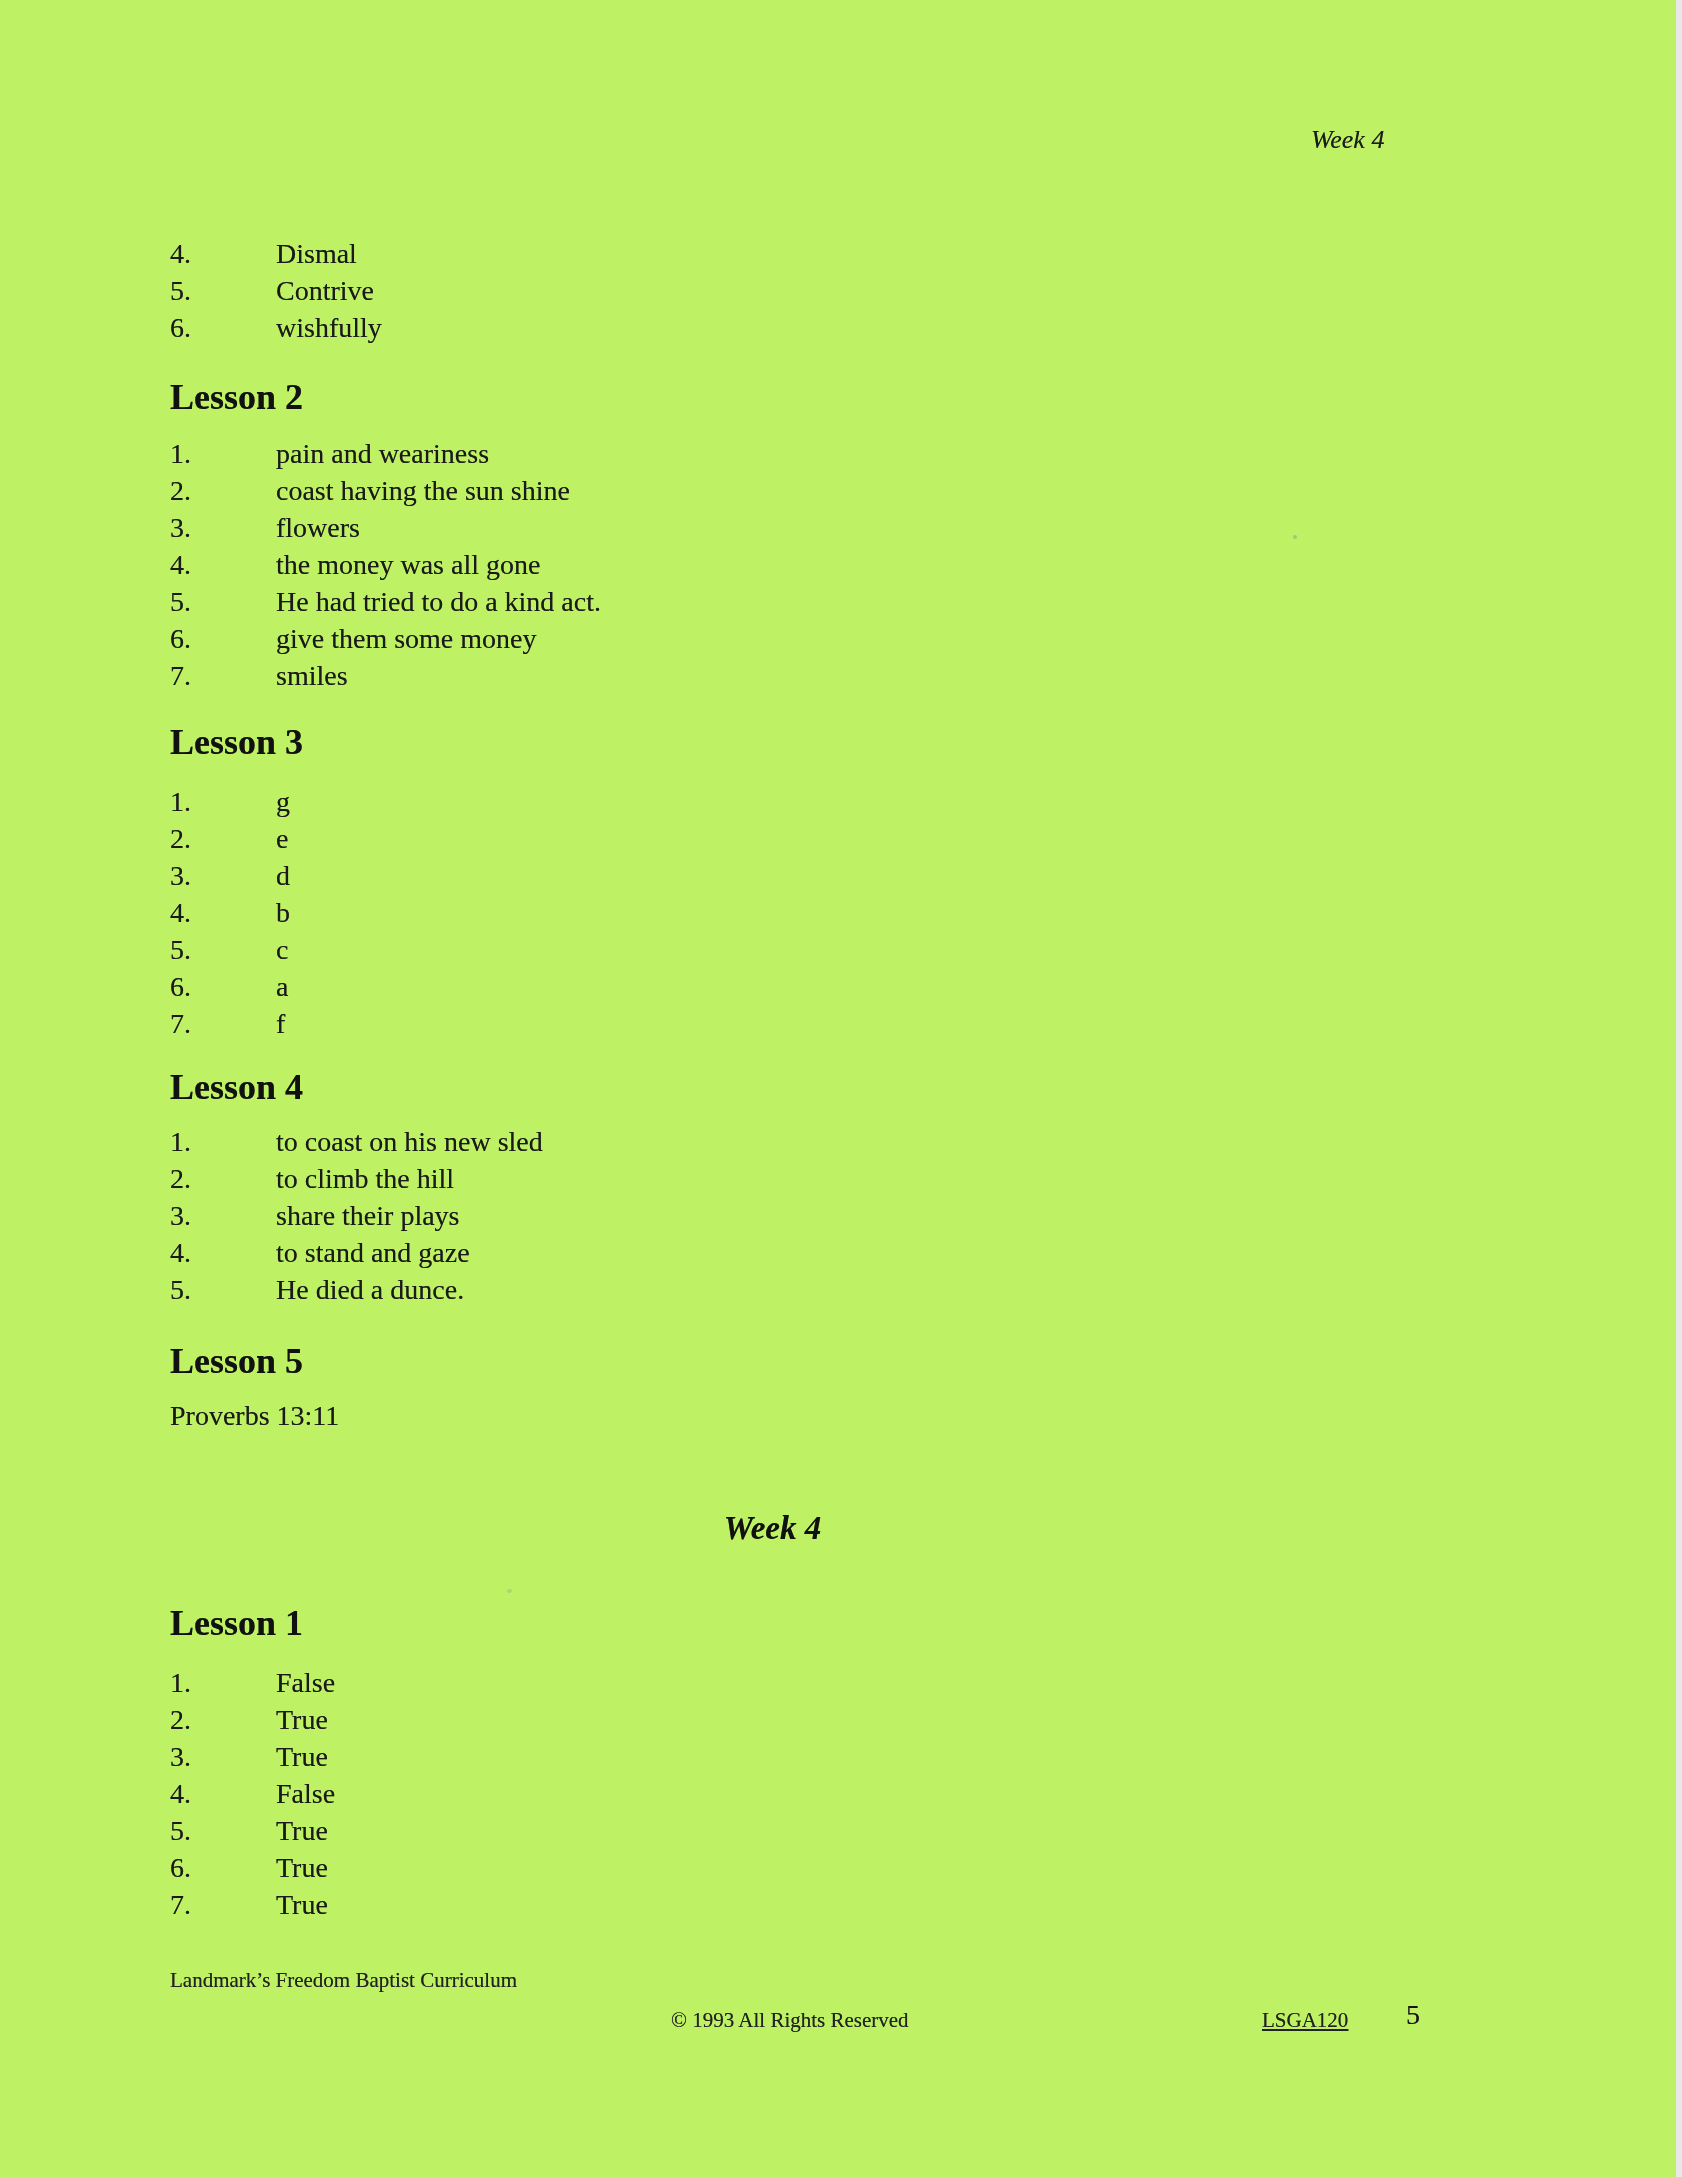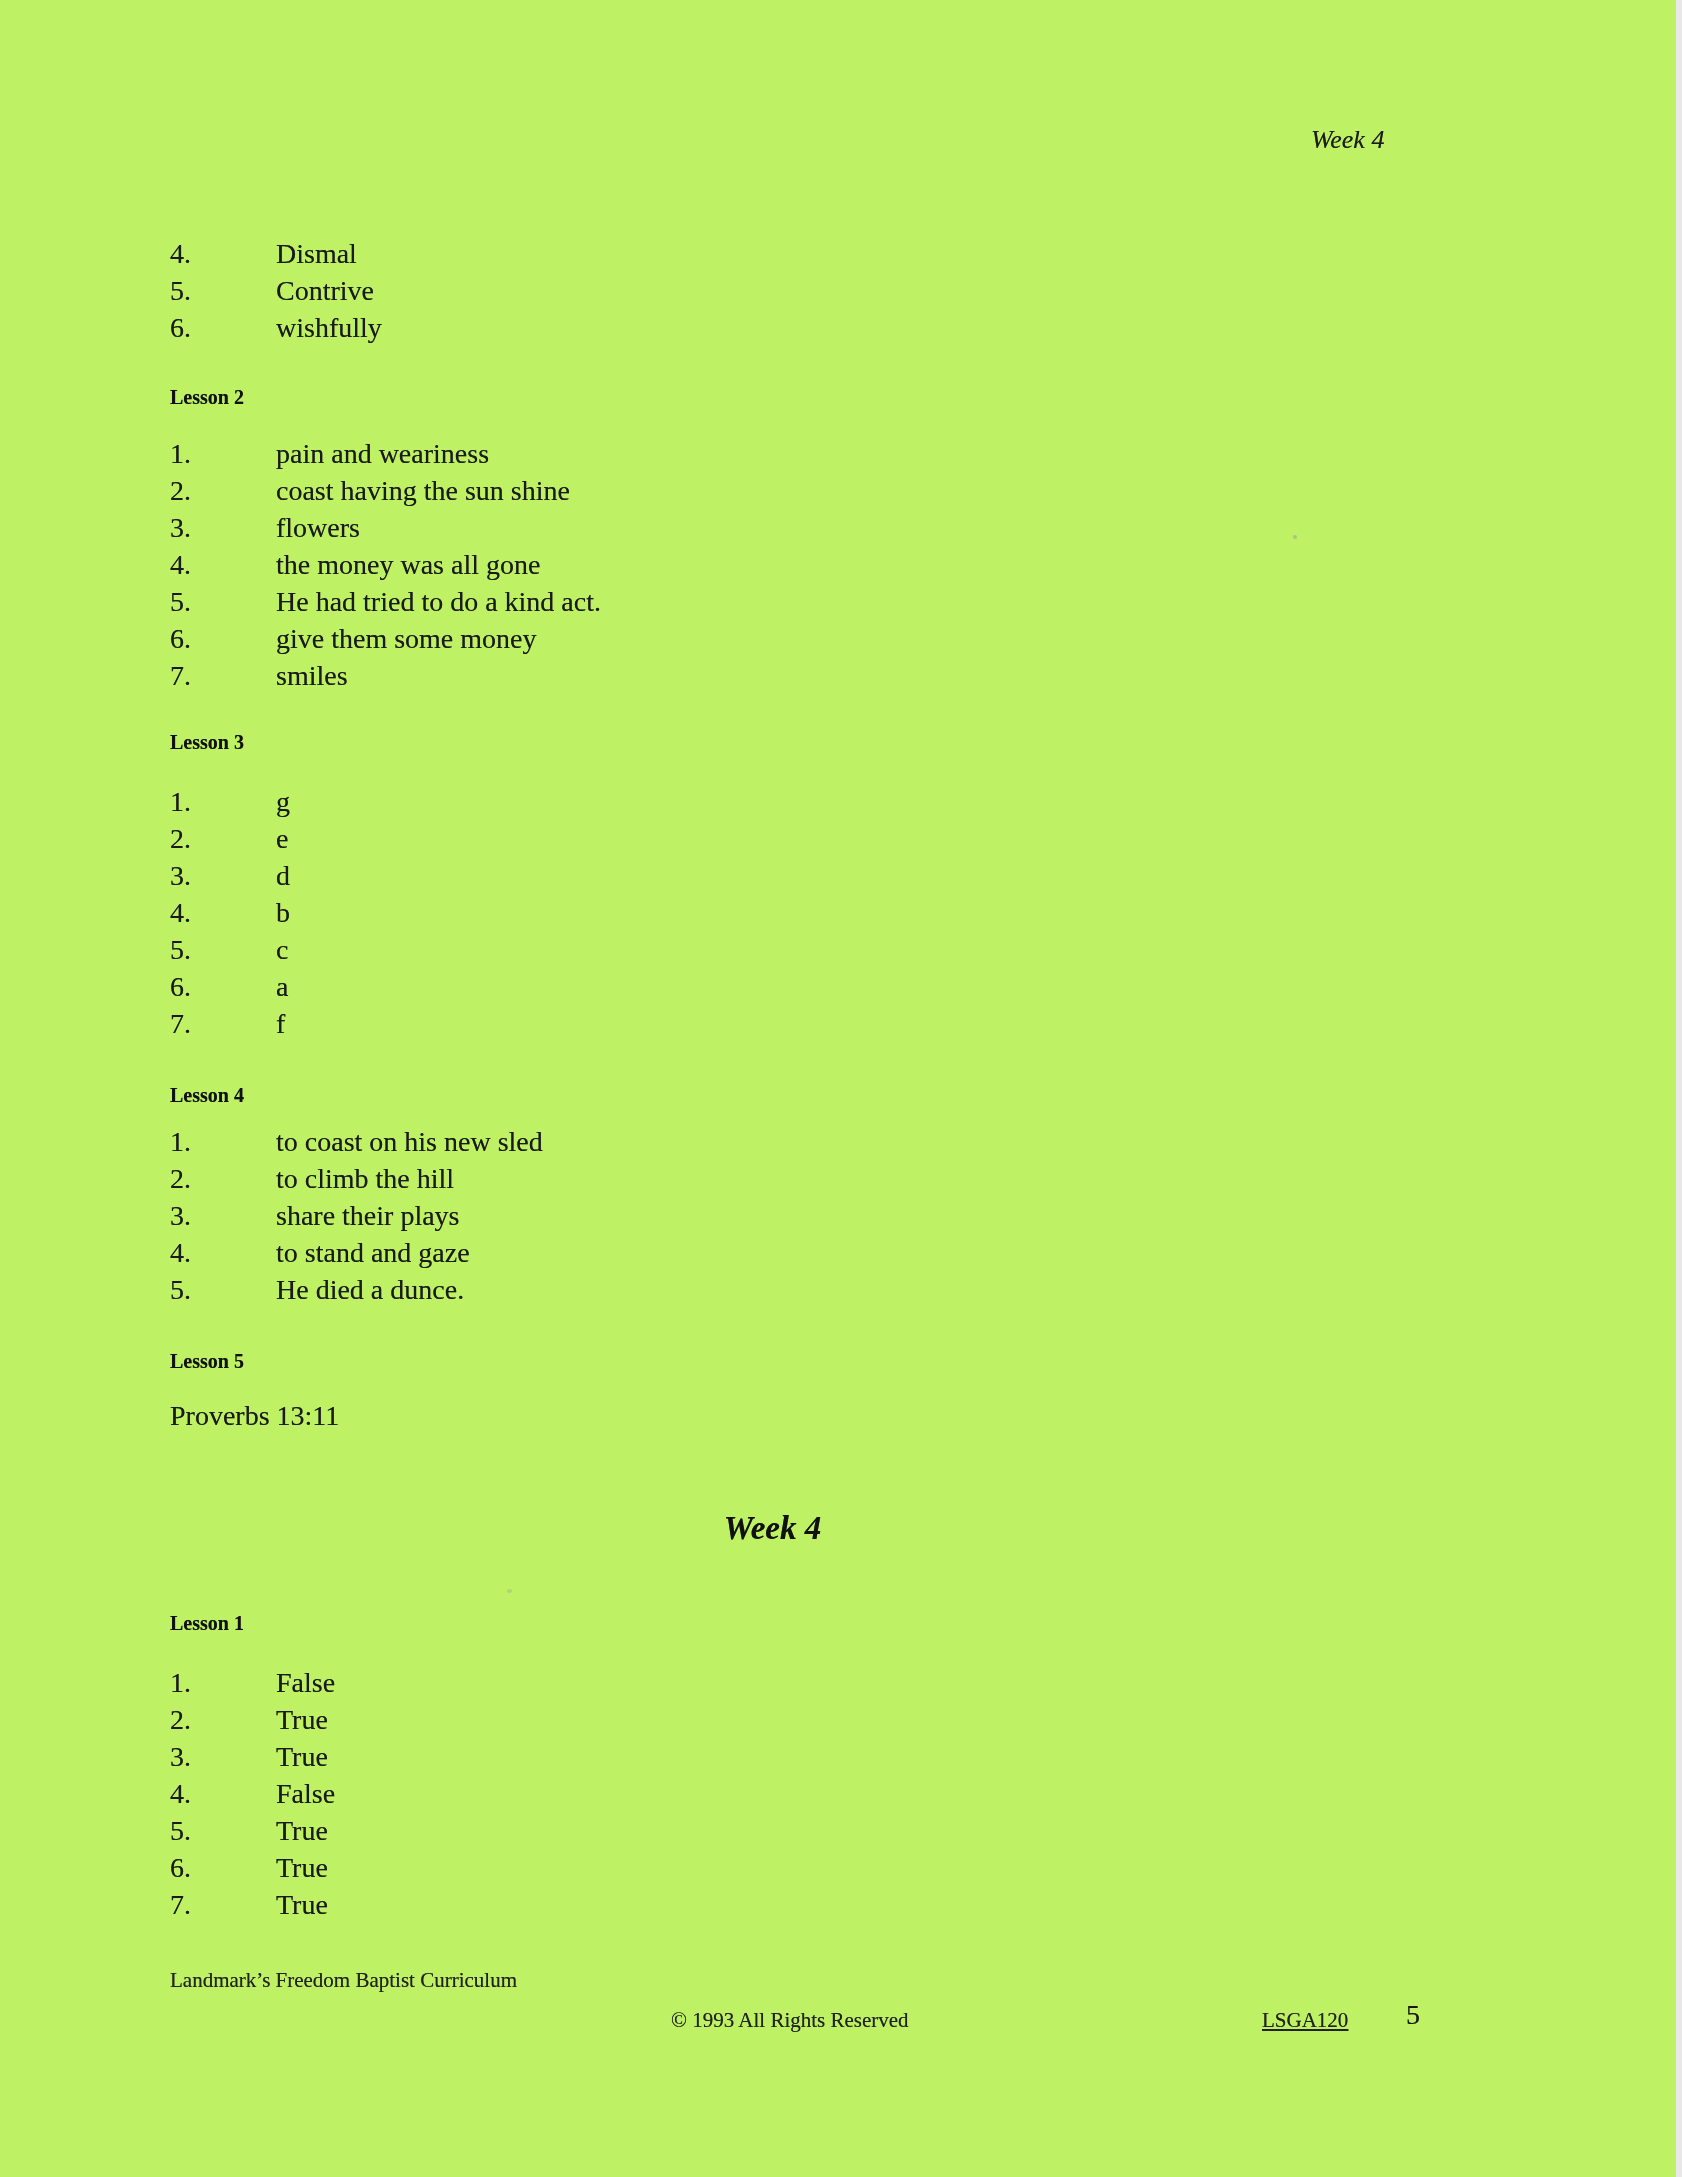--- a/index.html
+++ b/index.html
@@ -11,21 +11,21 @@
     color:#161616;
     overflow:hidden;
   }
   .corner-week {
     position:absolute; top:124px; left:1311px;
     font-style:italic; font-size:26px; line-height:31px;
     color:#1c1c1c;
   }
   .lesson-heading {
     position:absolute; left:170px;
-    font-weight:bold; font-size:20px; line-height:35px;
+    font-weight:bold; font-size:36px; line-height:35px;
     color:#111;
   }
   .answer-list { position:absolute; left:170px; }
   .answer-list .row { display:flex; font-size:28px; line-height:37px; color:#1a1a1a; }
   .answer-list .num { width:70px; flex:0 0 70px; }
   .answer-list .txt { white-space:nowrap;margin-left:36px; }
   .verse-block { position:absolute; left:170px; top:1398px; font-size:28px; line-height:36px; color:#1a1a1a; }
   .verse-block .quote-line { white-space:nowrap; letter-spacing:0.3px; }
   .quote-italic { font-style:italic; }
   .week-heading {
@@ -139,21 +139,21 @@
         <span class="num">6.</span>
         <span class="txt">a</span>
       </div>
 
       <div class="row txt-soft">
         <span class="num">7.</span>
         <span class="txt">f</span>
       </div>
     </div>
 
-  <div class="lesson-heading txt-soft" style="top:1070px;margin-top:8px;">Lesson 4</div>
+  <div class="lesson-heading txt-soft" style="top:1070px;">Lesson 4</div>
   <div class="answer-list" style="top:1123px;">
 
       <div class="row txt-soft">
         <span class="num">1.</span>
         <span class="txt">to coast on his new sled</span>
       </div>
 
       <div class="row txt-soft">
         <span class="num">2.</span>
         <span class="txt">to climb the hill</span>

